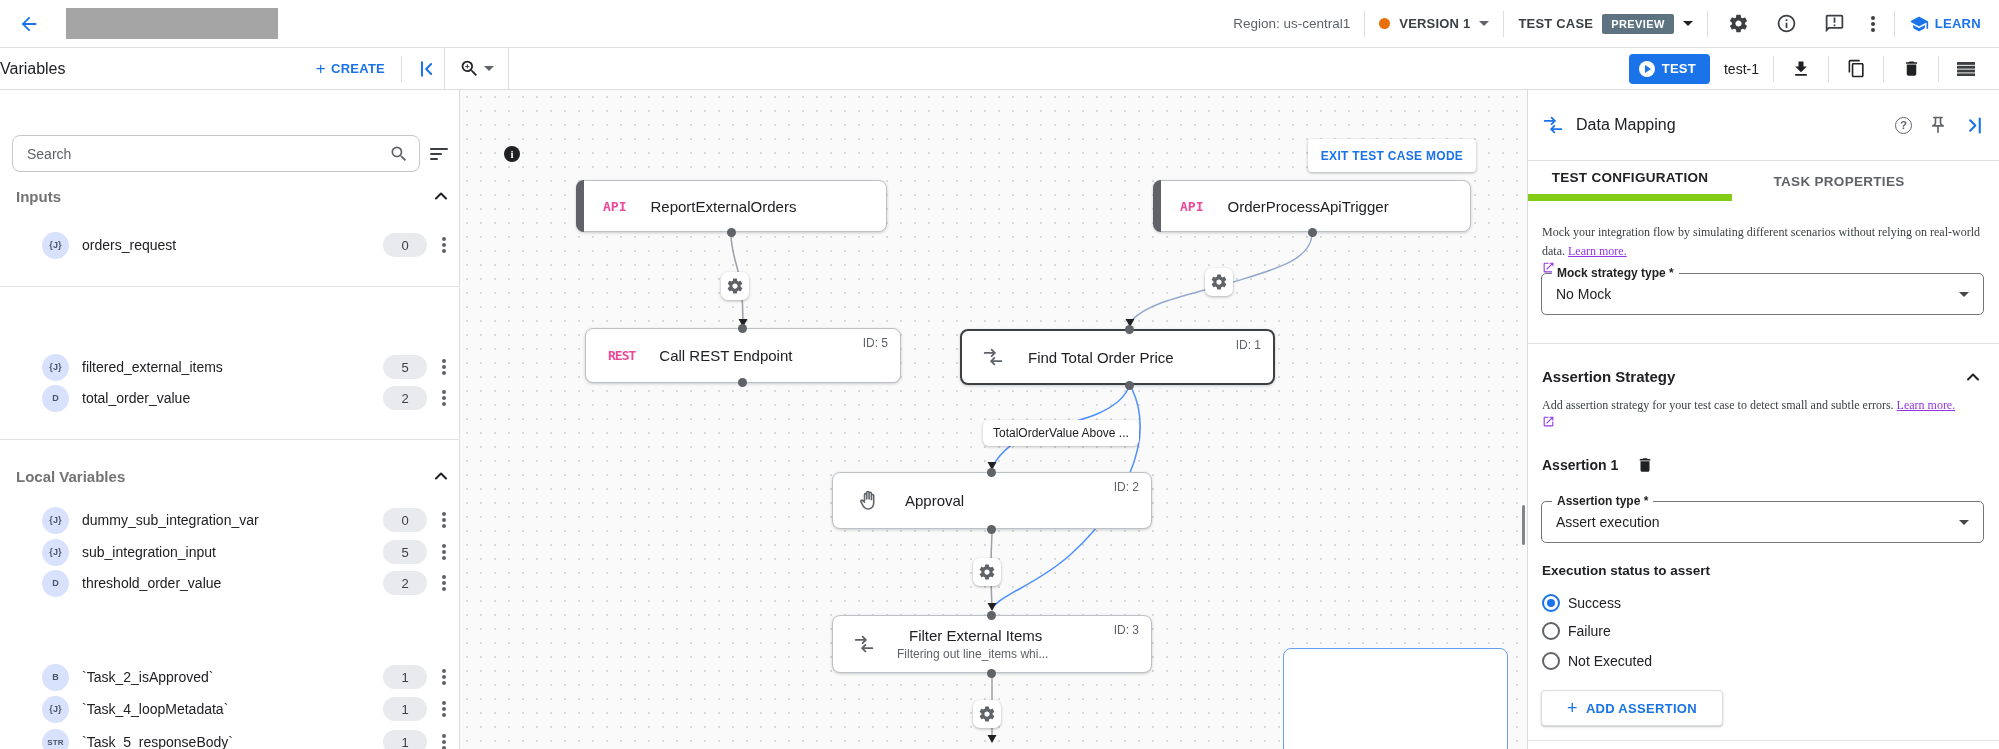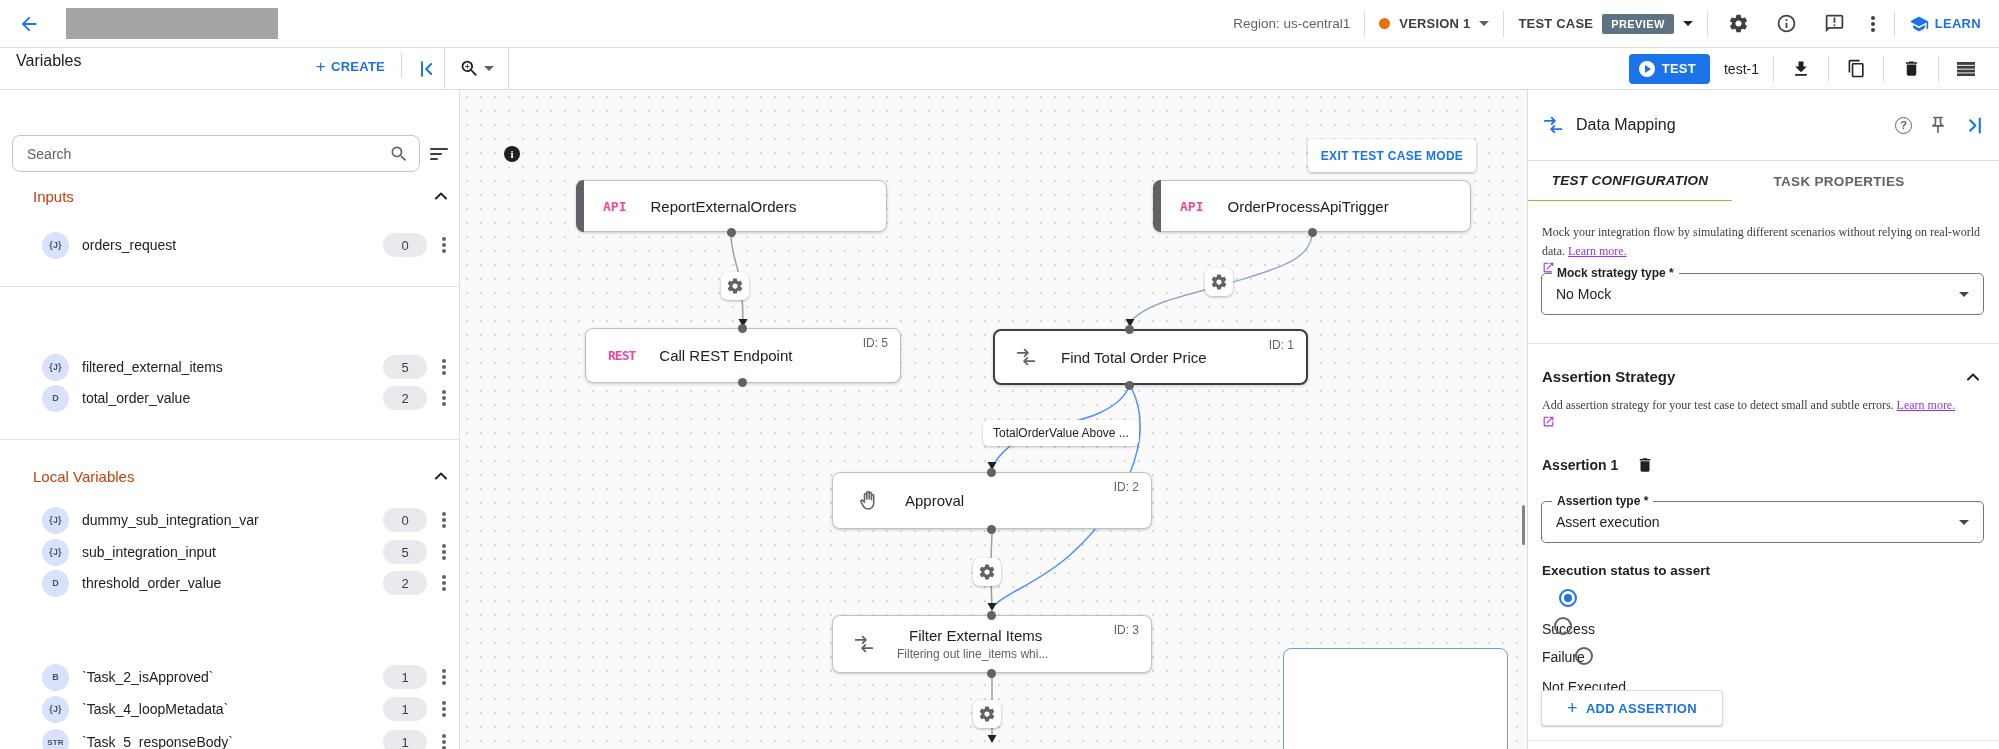--- a/index.html
+++ b/index.html
@@ -25,21 +25,21 @@
   .vgroup { display:flex; align-items:center; gap:9px; cursor:pointer; }
   .vdot { width:11px; height:11px; border-radius:50%; background:#e8710a; }
   .vlabel { font-size:13px; font-weight:bold; color:#3c4043; letter-spacing:.2px; }
   .preview-badge { background:#5d7382; color:#fff; font-size:11px; font-weight:bold; letter-spacing:.4px;
     padding:4px 9px; border-radius:2px; }
   .tbicon { width:34px; height:34px; display:flex; align-items:center; justify-content:center; cursor:pointer; color:#3c4043; }
   .learn { display:flex; align-items:center; gap:6px; color:#1a73e8; font-size:13px; font-weight:bold; letter-spacing:.3px; cursor:pointer; }
 
   
   .toolbar { height:42px; display:flex; align-items:center; border-bottom:1px solid #dadce0; }
-  .tb-left { width:444px; display:flex; align-items:flex-start; padding-left:16px; }
+  .tb-left { width:444px; display:flex; align-items:center; }
   .page-title { font-size:16px; color:#202124; }
   .create-btn { margin-left:auto; display:flex; align-items:center; gap:5px; color:#1a73e8; font-size:13px;
     font-weight:bold; letter-spacing:.25px; cursor:pointer; padding:6px 8px; }
   .plus { font-size:17px; font-weight:normal; line-height:1; }
   .icbtn { width:34px; height:34px; display:flex; align-items:center; justify-content:center; cursor:pointer; }
   .zoom-group { display:flex; align-items:center; gap:4px; padding:0 14px; cursor:pointer; }
   .toolbar .right { margin-left:auto; display:flex; align-items:center; gap:10px; padding-right:16px; }
   .test-btn { background:#1a73e8; color:#fff; font-size:13px; font-weight:bold; letter-spacing:.25px;
     border:none; border-radius:4px; height:30px; padding:0 14px 0 10px; display:flex; align-items:center; gap:7px; cursor:pointer; }
   .playcirc { width:16px; height:16px; border-radius:50%; background:#fff; position:relative; }
@@ -57,21 +57,21 @@
   .rightpanel { flex:1; position:relative; background:#fff; border-left:1px solid #dadce0; }
 
   
   .searchbox { position:absolute; left:12px; top:45px; width:408px; height:37px; border:1px solid #c4c7c5;
     border-radius:8px; display:flex; align-items:center; padding:0 10px 0 14px; }
   .searchbox input { border:none; outline:none; flex:1; font-size:14px; color:#202124;
     font-family:"Liberation Sans",sans-serif; }
   .searchbox input::placeholder { color:#5f6368; }
   .sort-ic { position:absolute; right:8px; top:52px; width:24px; height:24px; cursor:pointer; }
   .sec-head { position:absolute; left:16px; right:8px; display:flex; align-items:center; }
-  .sec-title { font-size:15px; font-weight:normal; color:#c2410c;margin-left:17px; }
+  .sec-title { font-size:15px; font-weight:bold; color:#737373; }
   .sec-title.small { font-size:14px; }
   .chev { margin-left:auto; cursor:pointer; }
   .vrow { position:absolute; left:0; width:460px; height:28px; display:flex; align-items:center; }
   .vtype { margin-left:42px; width:27px; height:27px; border-radius:50%; background:#d8e2fc; color:#4a5568;
     font-size:9px; font-weight:bold; display:flex; align-items:center; justify-content:center; flex:none; letter-spacing:.2px; }
   .vname { margin-left:13px; font-size:14px; color:#202124; cursor:pointer; white-space:nowrap; overflow:hidden; }
   .vcount { position:absolute; left:383px; width:44px; height:24px; background:#e9eaed; border-radius:12px;
     font-size:13px; color:#3c4043; display:flex; align-items:center; justify-content:center; }
   .vrow .kebab { position:absolute; left:437px; }
   .sb-div { position:absolute; left:0; width:460px; height:1px; background:#e3e3e3; }
@@ -111,38 +111,38 @@
   
   .rp-header { position:absolute; left:0; top:0; width:100%; height:71px; display:flex; align-items:center;
     padding:0 14px; border-bottom:1px solid #e0e0e0; }
   .rp-title { font-size:16px; font-weight:500; color:#202124; margin-left:12px; }
   .rp-icons { margin-left:auto; display:flex; align-items:center; gap:16px; }
   .help-ic { width:17px; height:17px; border-radius:50%; border:1.6px solid #5f6368; color:#5f6368;
     font-size:11px; font-weight:bold; display:flex; align-items:center; justify-content:center; cursor:pointer; }
   .rp-tabs { position:absolute; left:0; top:71px; width:100%; height:40px; display:flex; }
   .rp-tab { height:100%; display:flex; align-items:center; justify-content:center; font-size:13.5px;
     letter-spacing:.3px; font-weight:bold; cursor:pointer; }
-  .rp-tab.active { color:#202124; width:204px; border-bottom:1px solid #84cc16;font-style:italic; }
+  .rp-tab.active { color:#202124; width:204px; border-bottom:7px solid #84cc16; }
   .rp-tab.inactive { color:#5f6368; width:170px; margin-left:22px; }
   .rp-body { position:absolute; left:0; top:111px; width:100%; }
   .rp-para { position:absolute; left:14px; width:440px; font-size:12px; line-height:1.6; color:#3c4043;font-family:Liberation Serif, serif; }
   .rp-para a { color:#9334e6; text-decoration:underline; cursor:pointer; }
   .extlink { display:inline-block; vertical-align:-2px; color:#9334e6; }
   .mselect { position:absolute; left:13px; width:443px; height:42px; border:1px solid #747775; border-radius:5px;
     cursor:pointer; }
   .mselect .flabel { position:absolute; left:10px; top:-8px; background:#fff; padding:0 5px; font-size:12px;
     font-weight:bold; color:#1f1f1f; }
   .mselect .fvalue { position:absolute; left:14px; top:12px; font-size:14px; color:#1f1f1f; }
   .mselect .caret { position:absolute; right:14px; top:18px; }
   .rp-div { position:absolute; left:0; width:100%; height:1px; background:#e3e3e3; }
   .rp-h2 { position:absolute; left:14px; font-size:15px; font-weight:bold; color:#202124; }
   .assert-row { position:absolute; left:14px; display:flex; align-items:center; gap:18px; }
   .assert-label { font-size:14px; font-weight:bold; color:#202124; }
   .status-label { position:absolute; left:14px; font-size:13.5px; font-weight:bold; color:#202124; }
-  .radio-row { position:absolute; left:14px; height:28px; display:flex; align-items:center; gap:14px; cursor:pointer;flex-direction:column; }
+  .radio-row { position:absolute; left:14px; height:28px; display:flex; align-items:center; gap:8px; cursor:pointer; }
   .radio { width:18px; height:18px; border-radius:50%; border:2px solid #5f6368; position:relative; flex:none; }
   .radio.selected { border-color:#1a73e8; }
   .radio.selected::before { content:""; position:absolute; left:3px; top:3px; width:8px; height:8px;
     border-radius:50%; background:#1a73e8; }
   .radio-label { font-size:14px; color:#202124; }
   .add-btn { position:absolute; left:13px; width:182px; height:36px; background:#fff; border:1px solid #dadce0;
     border-radius:4px; box-shadow:0 1px 2px rgba(60,64,67,.3); display:flex; align-items:center;
     justify-content:center; gap:8px; color:#1a73e8; font-size:13px; font-weight:bold; letter-spacing:.3px;
     cursor:pointer; font-family:"Liberation Sans",sans-serif; }
 </style>
@@ -433,21 +433,21 @@
     </div>
     <div class="node trigger" style="left:693px;top:90px;width:318px;height:52px">
       <span class="nbadge">API</span>
       <span class="ntitle">OrderProcessApiTrigger</span>
     </div>
     <div class="node" style="left:125px;top:238px;width:316px;height:55px">
       <span class="nbadge" style="margin-left:22px;letter-spacing:-1px">REST</span>
       <span class="ntitle">Call REST Endpoint</span>
       <span class="nid">ID: 5</span>
     </div>
-    <div class="node selected" style="left:533px;top:239px;width:315px;height:56px">
+    <div class="node selected" style="left:500px;top:239px;width:315px;height:56px">
       <svg class="ic nicon" width="22" height="22">
           <use href="#ic-map"></use>
         </svg>
       <span class="ntitle">Find Total Order Price</span>
       <span class="nid">ID: 1</span>
     </div>
     <div class="node" style="left:372px;top:382px;width:320px;height:57px">
       <svg class="ic nicon" width="24" height="24" style="margin-left:24px">
           <use href="#ic-hand"></use>
         </svg>

